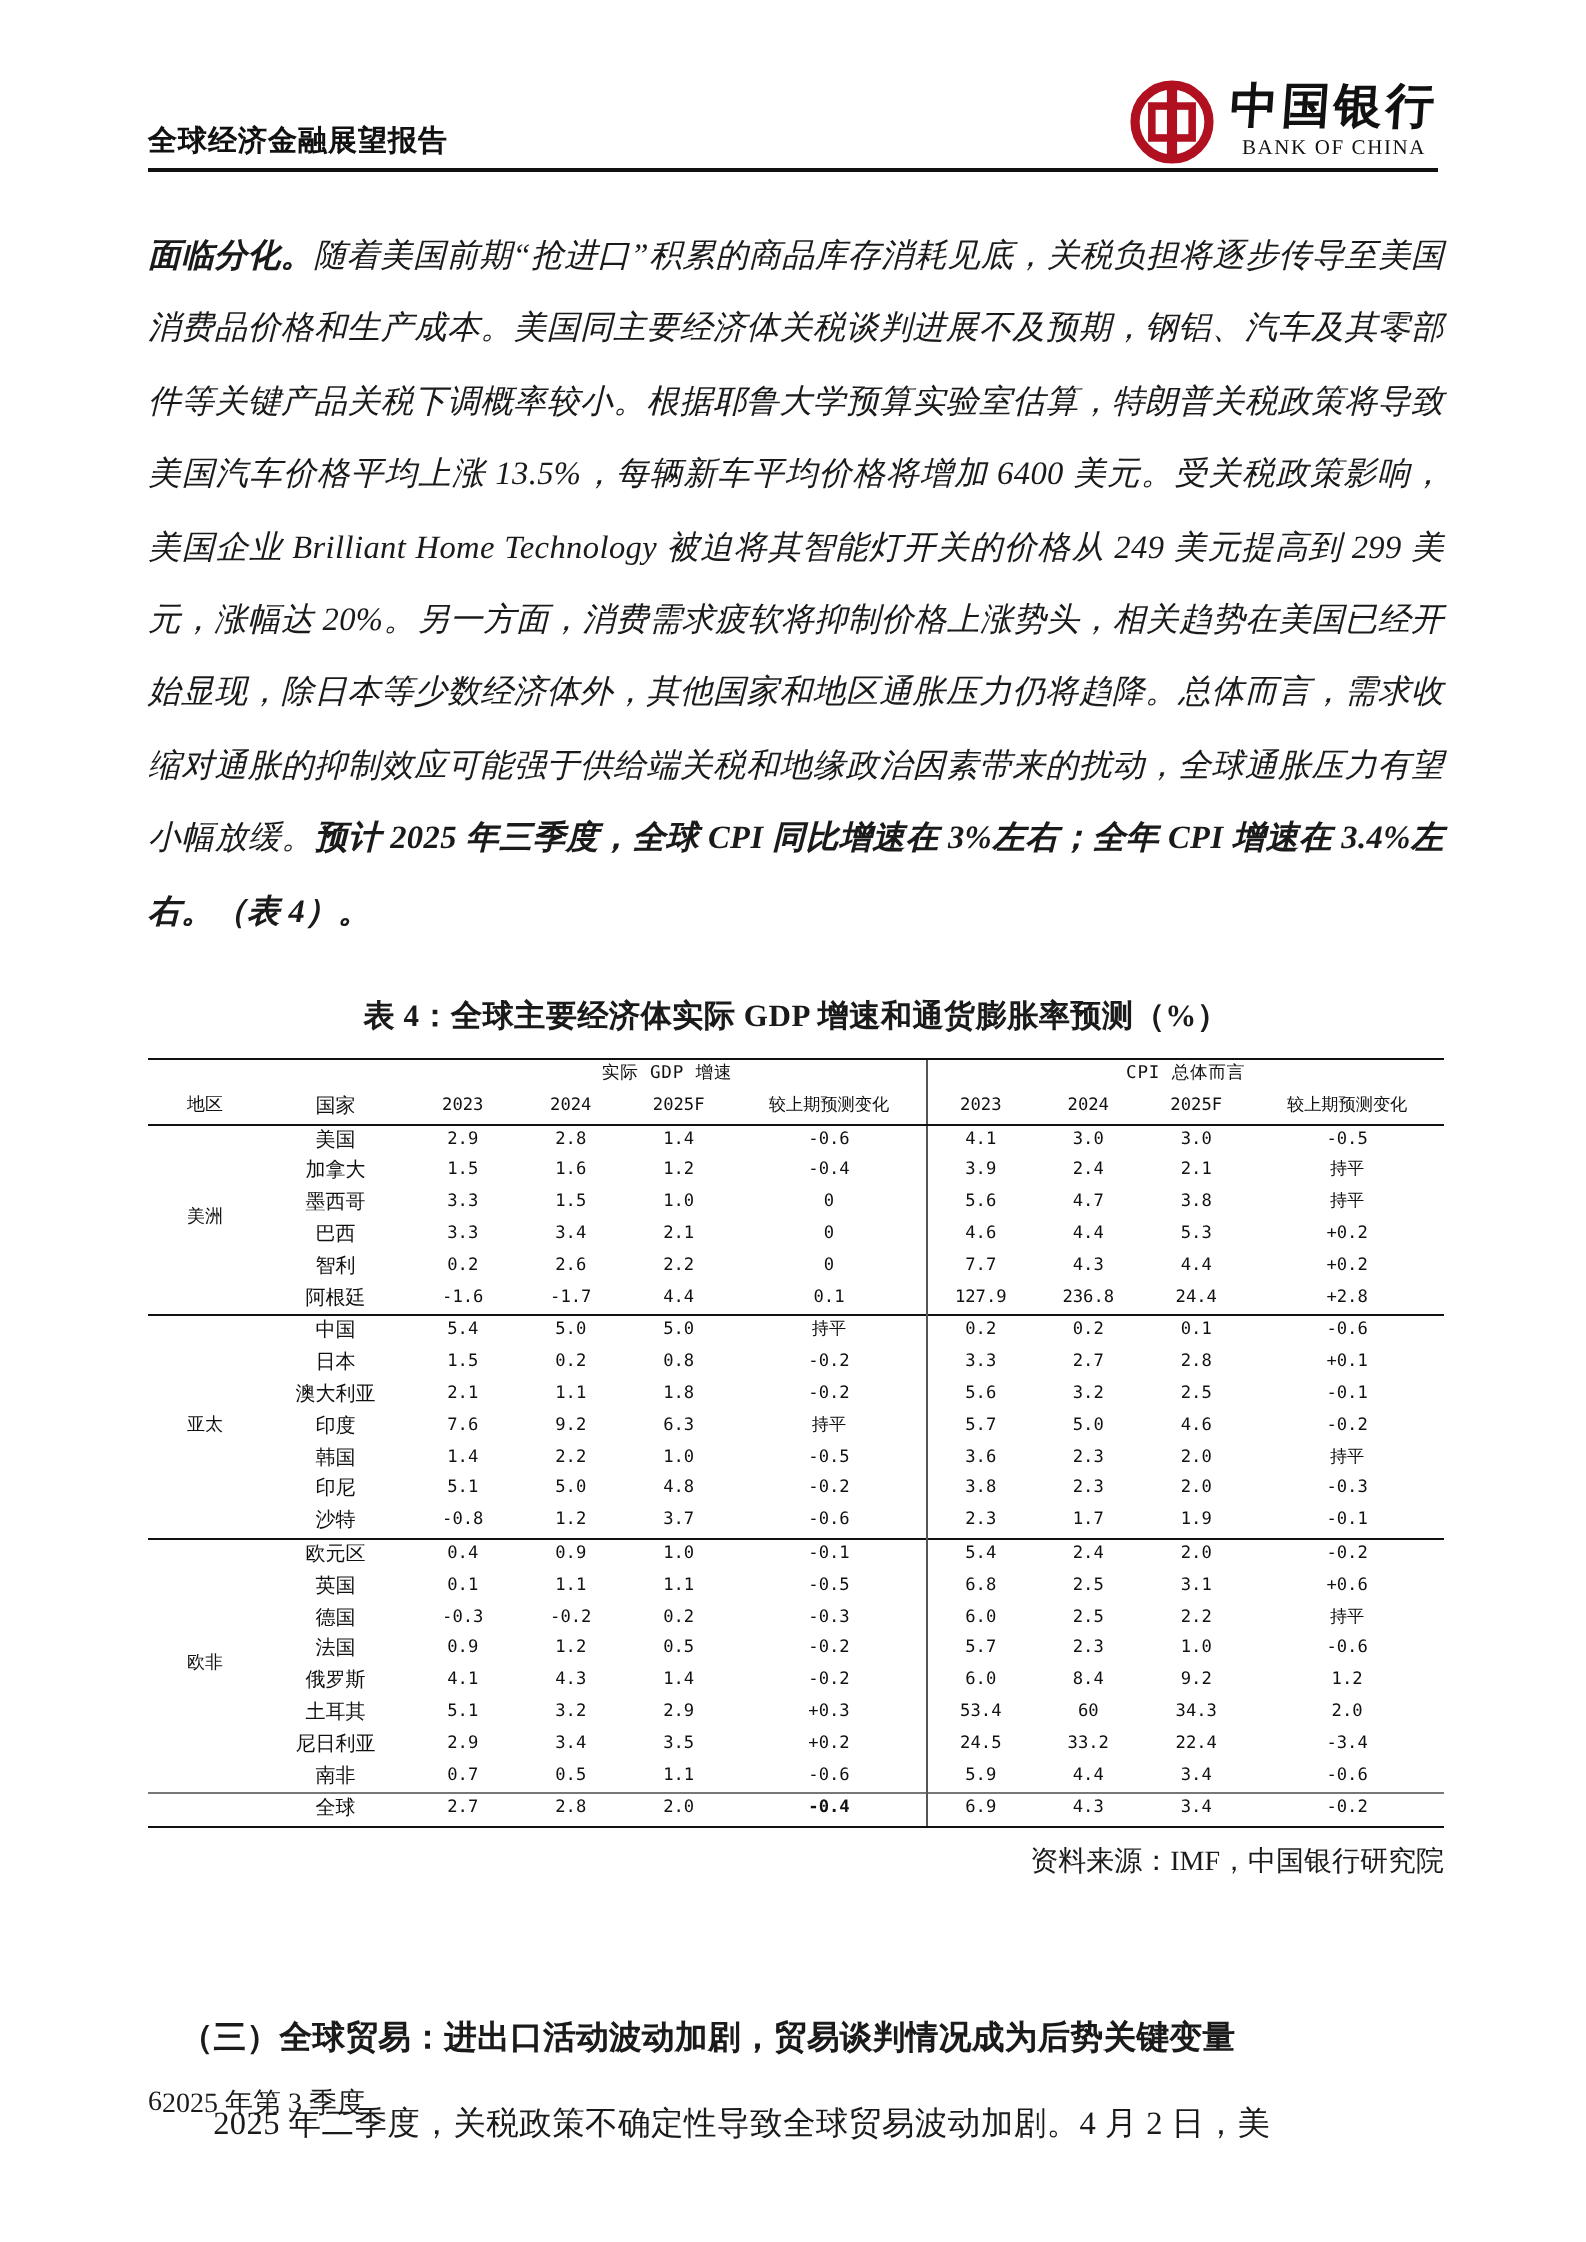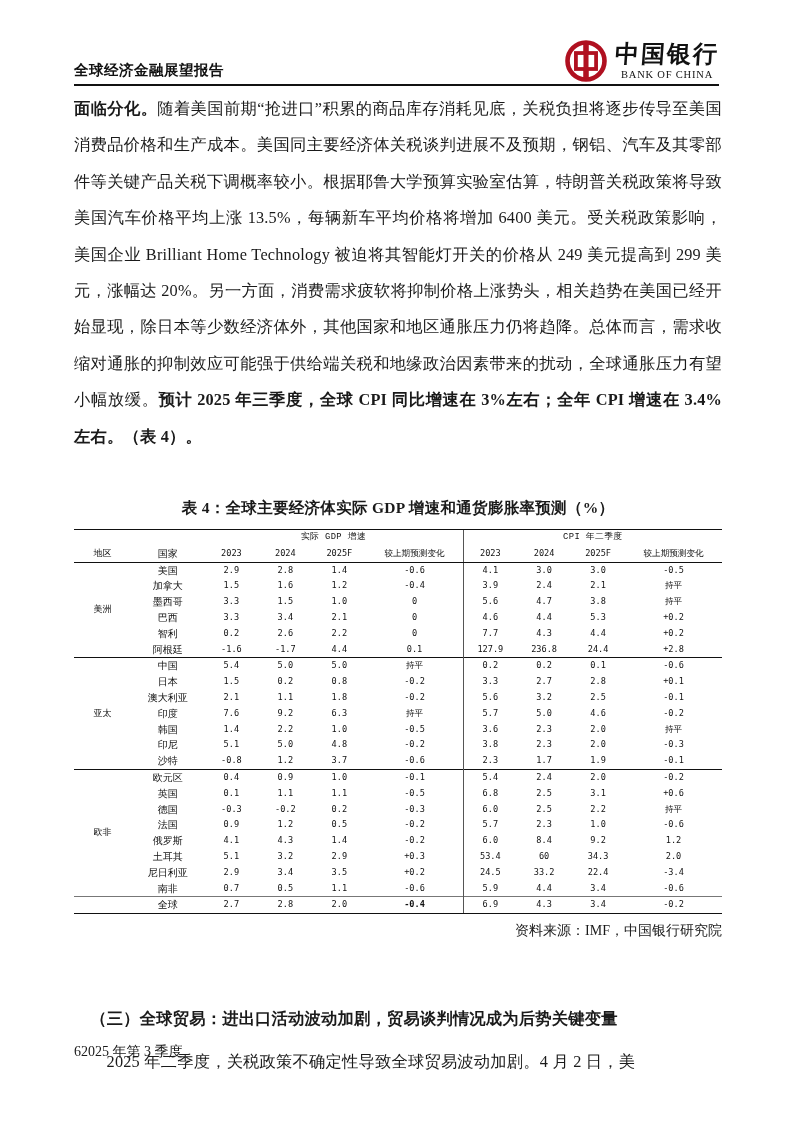--- a/index.html
+++ b/index.html
@@ -81,22 +81,23 @@
     color: #111;
     letter-spacing: 0.8px;
     margin-top: 4px;
     font-family: "Liberation Serif", serif;
   }
 
   
   .body-block {
     position: absolute;
     left: 74px;
-    top: 91px;
+    top: 110px;
     width: 648px;
+    font-style: italic;
   }
   p.para {
     margin: 0 0 0 0;
     font-size: 16.3px;
     line-height: 36.4px;
     text-align: justify;
     text-justify: inter-ideograph;
     color: #1a1a1a;
     letter-spacing: 0.2px;
   }
@@ -131,21 +132,21 @@
     font-weight: normal;
     height: 15.8px;
     line-height: 15.8px;
     white-space: nowrap;
   }
   .col-region { width: 56px; }
   .col-country { width: 72px; }
   .col-num { width: 53px; }
   .col-chg { width: 95px; }
 
-  .rule-top td { border-top: 1.7px solid #111; font-family: Liberation Mono, monospace; }
+  .rule-top td { border-top: 1.7px solid #111; }
   .rule-head td { border-bottom: 1.1px solid #111; }
   .rule-sec td { border-top: 1.1px solid #111; }
   .rule-total td { border-top: 1.4px solid #777; }
   .rule-bottom td { border-bottom: 1.7px solid #111; }
 
   .vsep { border-left: 1.3px solid #555; }
 
   .grp-title {
     font-weight: bold;
     font-size: 8.8px;
@@ -248,21 +249,21 @@
         <col class="col-num">
           <col class="col-num">
           <col class="col-num">
           <col class="col-chg">
       </colgroup>
       <tbody id="table-body">
           <tr class="rule-top">
             <td></td>
             <td></td>
             <td class="grp-title" colspan="4">实际 GDP 增速</td>
-            <td class="grp-title vsep" colspan="4">CPI 年二季度</td>
+            <td class="grp-title vsep" colspan="4">CPI 总体而言</td>
           </tr>
           <tr class="rule-head">
             <td class="region-label">地区</td>
             <td class="country">国家</td>
             <td>2023</td>
             <td>2024</td>
             <td>2025F</td>
             <td>较上期预测变化</td>
             <td class="vsep">2023</td>
             <td class="">2024</td>

